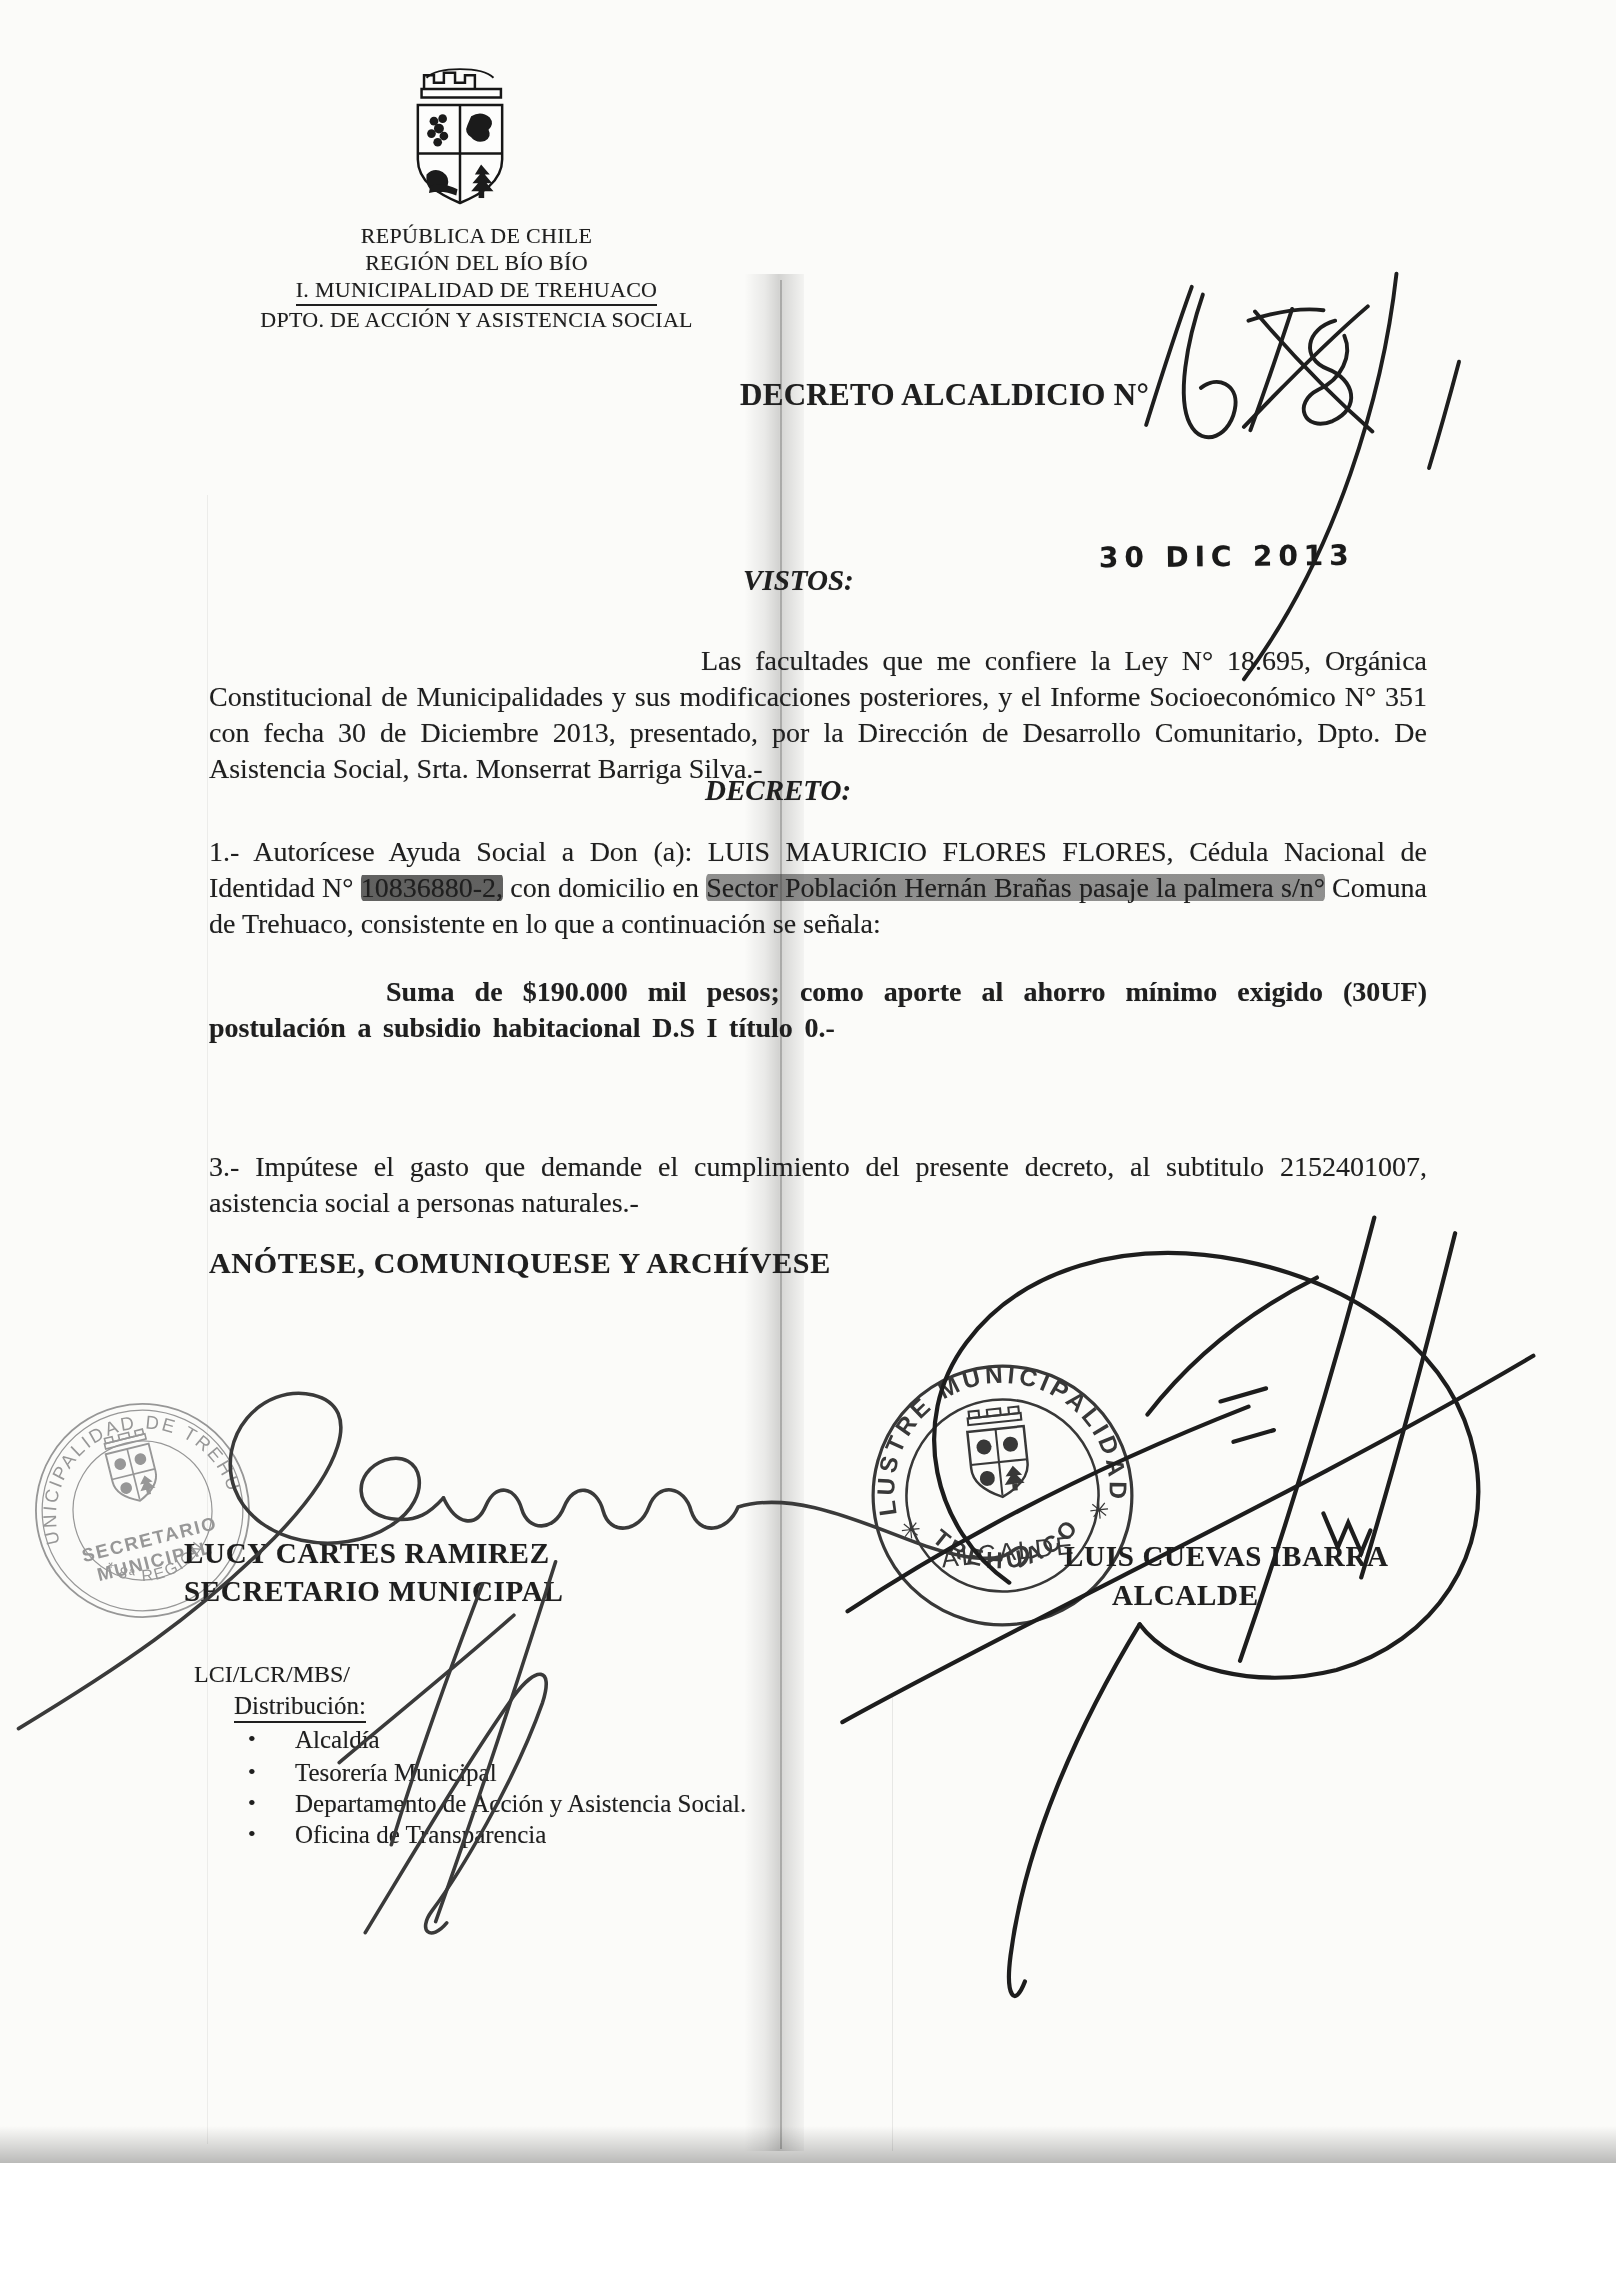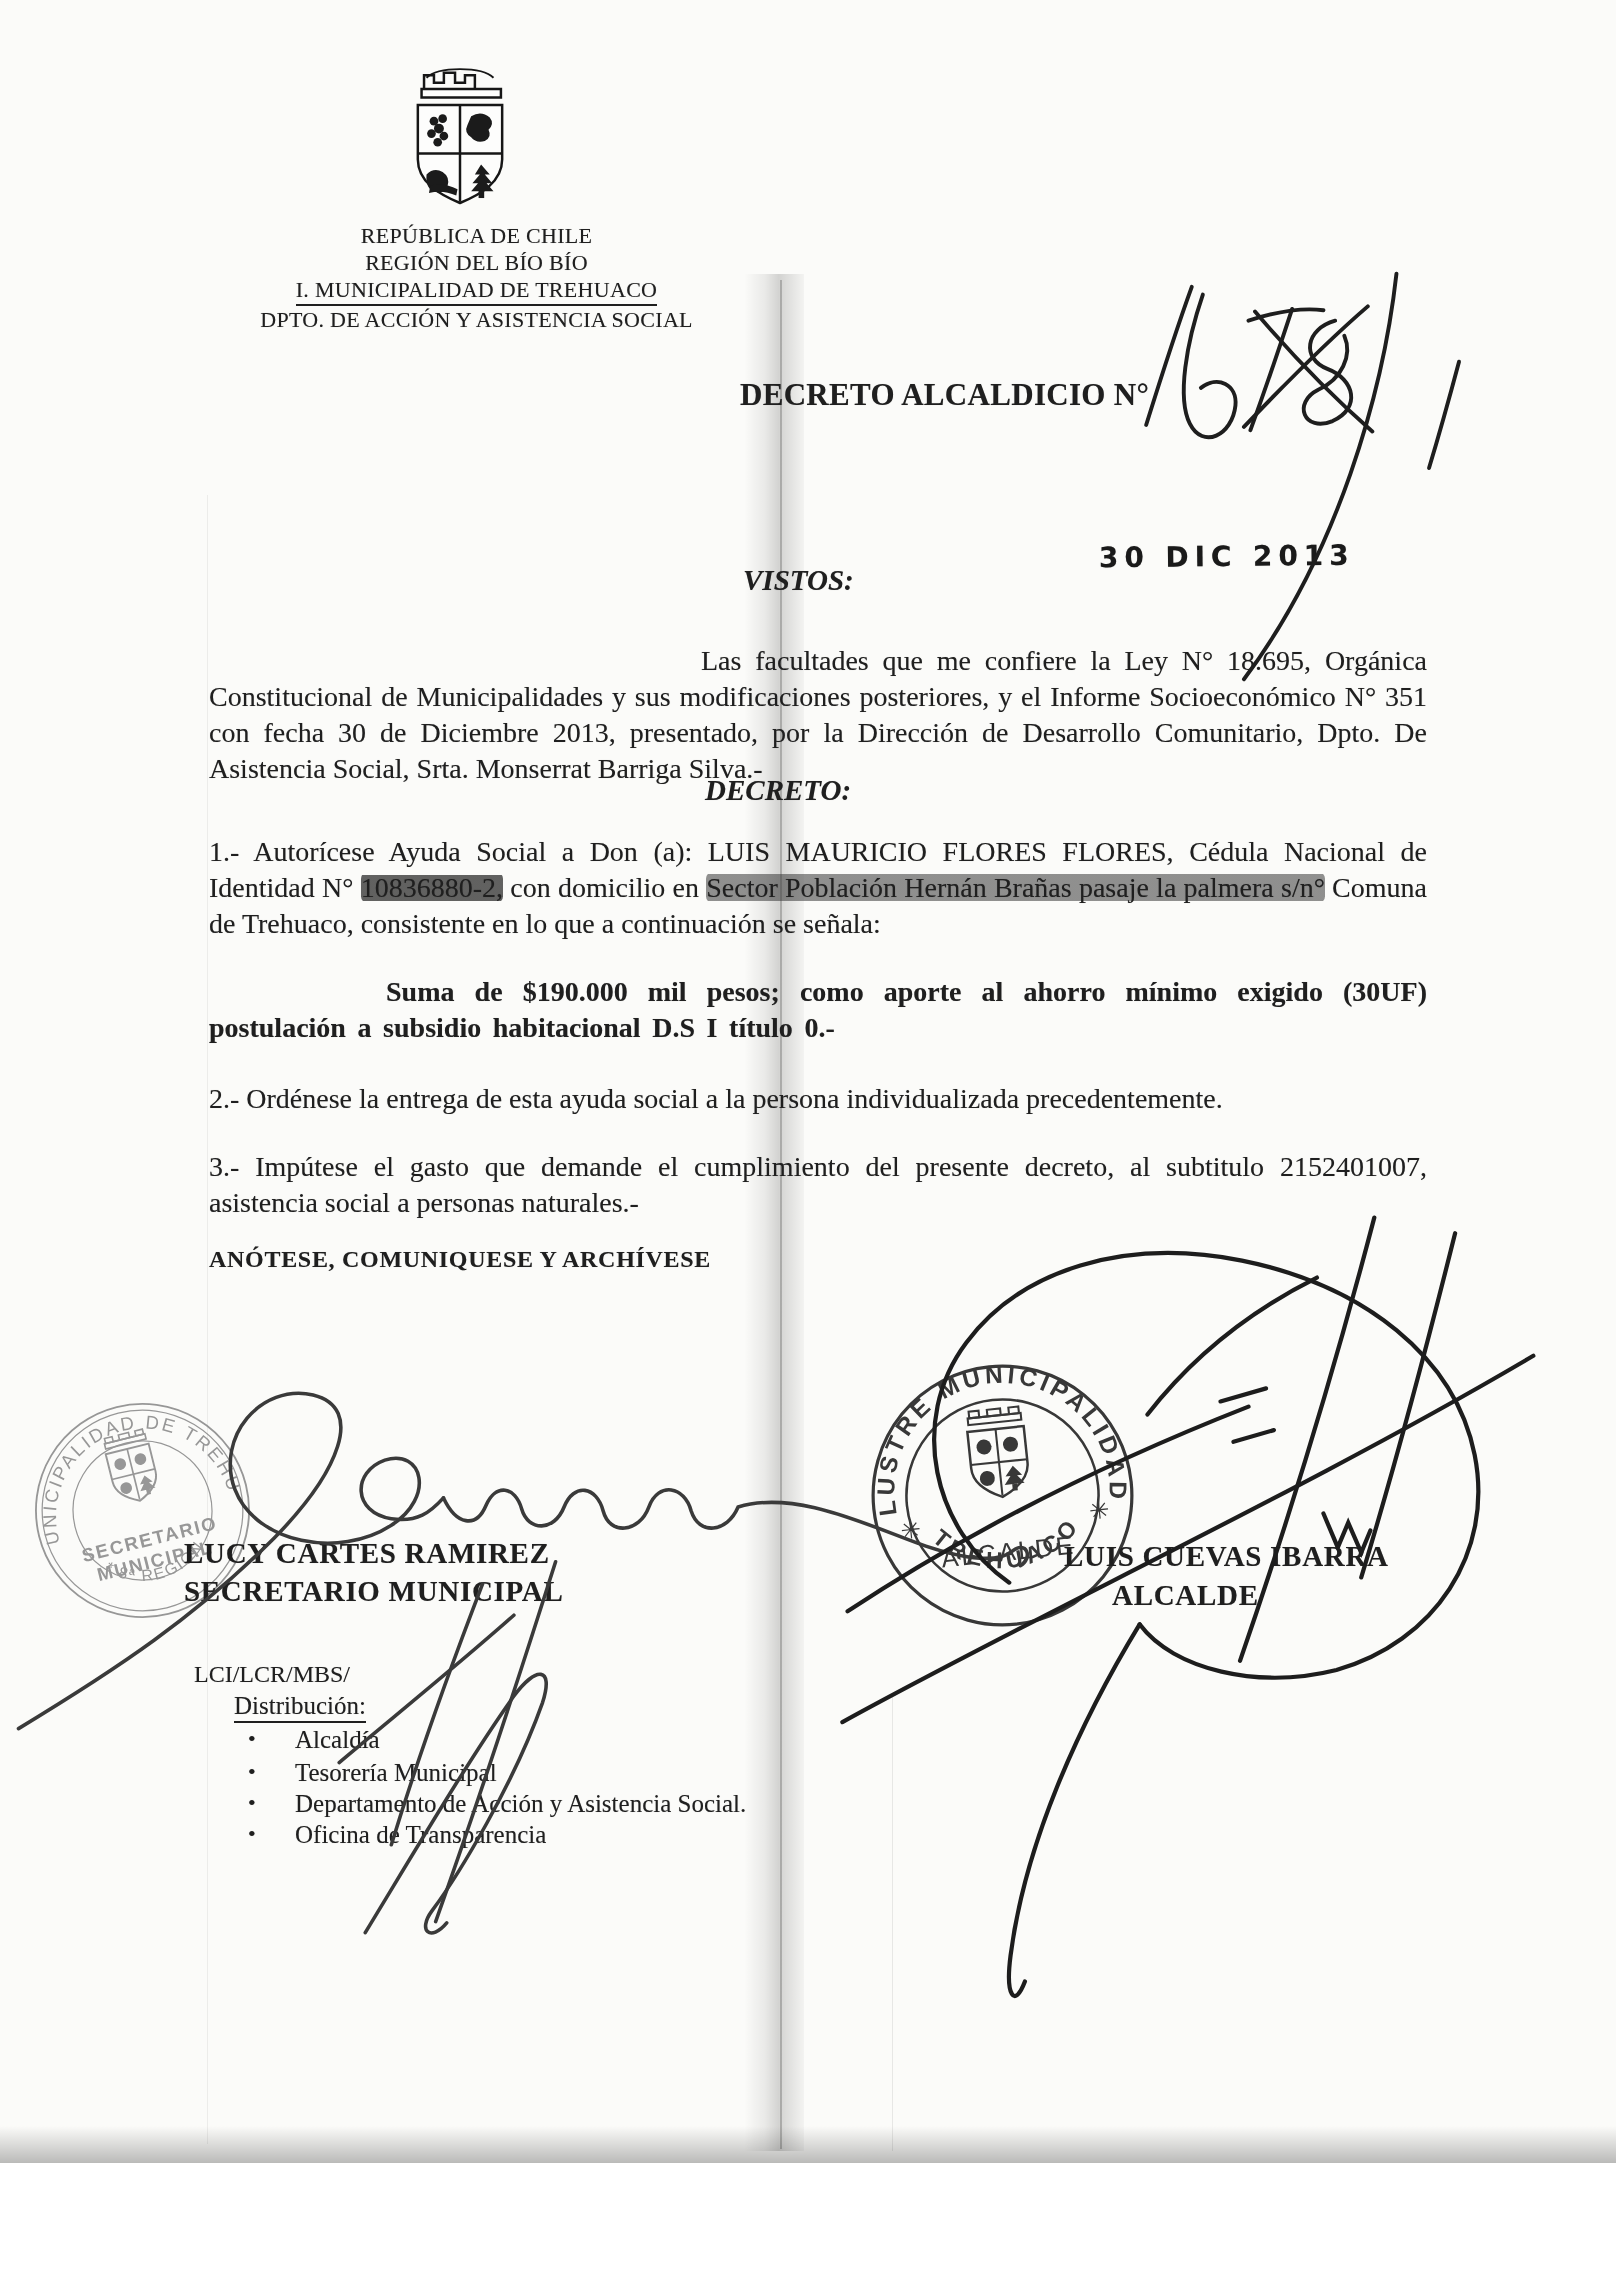--- a/index.html
+++ b/index.html
@@ -31,21 +31,21 @@
 
   .vistos-label{left:743px;top:564px;font-size:29px;font-weight:bold;font-style:italic;}
   .decreto-label{left:705px;top:774px;font-size:29px;font-weight:bold;font-style:italic;}
 
   .col{left:209px;width:1218px;font-size:28px;line-height:36px;text-align:justify;}
   .vistos-p{top:643px;text-indent:492px;}
   .p1{top:834px;}
   .grant{top:974px;font-weight:bold;text-indent:177px;word-spacing:4.6px;}
   .p2{top:1081px;text-align:left;}
   .p3{top:1149px;}
-  .closing{left:209px;top:1246px;font-size:24px;font-weight:bold;letter-spacing:0.7px;text-align:center;}
+  .closing{left:209px;top:1246px;font-size:30px;font-weight:bold;letter-spacing:0.7px;text-align:center;}
 
   
   .redacted-id{background-image:linear-gradient(rgba(38,38,38,.72), rgba(38,38,38,.72));
     background-size:100% 26px;background-position:0 62%;background-repeat:repeat-x;border-radius:6.5px;}
   .redacted-addr{background-image:linear-gradient(rgba(55,55,55,.55), rgba(55,55,55,.55));
     background-size:100% 27px;background-position:0 58%;background-repeat:repeat-x;border-radius:6.5px;}
 
   
   .sig-name-left{left:184px;top:1537px;font-size:29px;font-weight:bold;letter-spacing:0.7px;}
   .sig-role-left{left:184px;top:1575px;font-size:29px;font-weight:bold;letter-spacing:0.7px;}
@@ -114,21 +114,20 @@
   <div class="abs datestamp">30 DIC 2013</div>
 
   <div class="abs vistos-label ink">VISTOS:</div>
   <div class="abs col vistos-p ink">Las facultades que me confiere la Ley N° 18.695, Orgánica Constitucional de Municipalidades y sus modificaciones posteriores, y el Informe Socioeconómico N° 351 con fecha 30 de Diciembre 2013, presentado, por la Dirección de Desarrollo Comunitario, Dpto. De Asistencia Social, Srta. Monserrat Barriga Silva.-</div>
 
   <div class="abs decreto-label ink">DECRETO:</div>
 
   <div class="abs col p1 ink"><span>1.-  Autorícese Ayuda Social a Don (a): LUIS MAURICIO FLORES FLORES, Cédula Nacional de Identidad N° </span><span class="redacted-id">10836880-2,</span><span> con domicilio en </span><span class="redacted-addr">Sector Población Hernán Brañas pasaje la palmera s/n°</span><span> Comuna de Trehuaco, consistente en lo que a continuación se señala:</span></div>
 
   <div class="abs col grant ink">Suma de $190.000 mil pesos; como aporte al ahorro mínimo exigido (30UF) postulación a subsidio habitacional D.S I título 0.-</div>
-  <div class="abs col p2 ink">2.- Ordénese la entrega de esta ayuda social a la persona individualizada precedentemente.</div>
   <div class="abs col p3 ink">3.- Impútese el gasto que demande el cumplimiento del presente decreto, al subtitulo 2152401007, asistencia social a personas naturales.-</div>
 
   <div class="abs closing ink">ANÓTESE, COMUNIQUESE Y ARCHÍVESE</div>
 
   <svg class="abs stamp stamp-left" viewBox="0 0 360 360">
     <circle cx="180" cy="180" r="172" fill="none" stroke="currentColor" stroke-width="3"></circle>
     <circle cx="180" cy="180" r="162" fill="none" stroke="currentColor" stroke-width="2"></circle>
     <circle cx="180" cy="180" r="112" fill="none" stroke="currentColor" stroke-width="2"></circle>
     <defs>
       <path id="arcTopL" d="M 38,190 A 142,142 0 1 1 322,190"></path>

